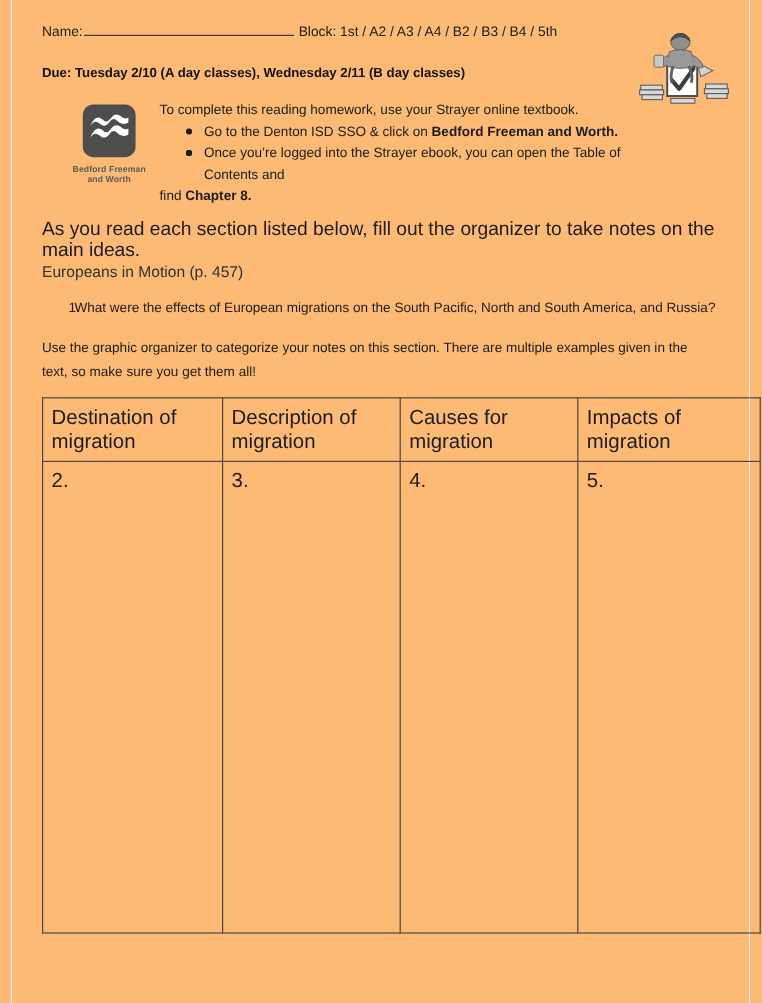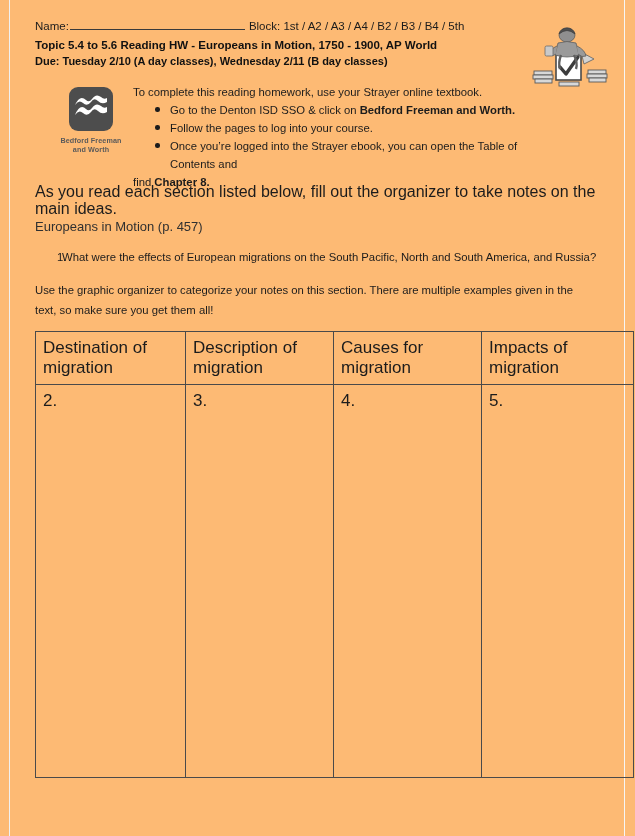--- a/index.html
+++ b/index.html
@@ -216,21 +216,20 @@
 
 <div id="page">
 
   <div class="page-edge-left"></div>
   <div class="page-edge-right"></div>
 
   <div class="name-line">
     <span>Name:</span><span class="name-rule"></span><span>Block: 1st / A2 / A3 / A4 / B2 / B3 / B4 / 5th</span>
   </div>
 
-  <div class="topic-line">Topic 5.4 to 5.6  Reading HW - Europeans in Motion, 1750 - 1900, AP World</div>
   <div class="due-line">Due: Tuesday 2/10 (A day classes), Wednesday 2/11 (B day classes)</div>
 
   <div class="clipart">
     <svg viewBox="0 0 84 62" width="84" height="62" aria-hidden="true">
       <g fill="#7a7a7a" stroke="#5a5a5a" stroke-width="0.8">
 
         <rect x="28" y="29" width="25" height="25" fill="#ffffff" stroke="#4a4a4a" stroke-width="1.6"></rect>
         <path d="M32 41 L38 48 L50 31" fill="none" stroke="#3c3c3c" stroke-width="3.4" stroke-linecap="round" stroke-linejoin="round"></path>
 
         <path d="M53 26 L66 33 L56 38 Z" fill="#d2d2d2" stroke="#6a6a6a" stroke-width="0.9"></path>
@@ -275,21 +274,20 @@
 
   <div class="instructions">
     <p class="instr-intro">To complete this reading homework, use your Strayer online textbook.</p>
     <ul class="instr-list">
       <li class="instr-item">
         <span class="instr-bullet"></span>
         <span>Go to the Denton ISD SSO &amp; click on </span><span class="b">Bedford Freeman and Worth.</span>
       </li>
       <li class="instr-item">
         <span class="instr-bullet"></span>
-        <span>Follow the pages to log into your course.</span>
       </li>
       <li class="instr-item">
         <span class="instr-bullet"></span>
         <span>Once you’re logged into the Strayer ebook, you can open the Table of Contents and</span>
       </li>
     </ul>
     <p class="instr-tail"><span>find </span><span class="b">Chapter 8.</span></p>
   </div>
 
   <div class="read-note">As you read each section listed below, fill out the organizer to take notes on the main ideas.</div>

